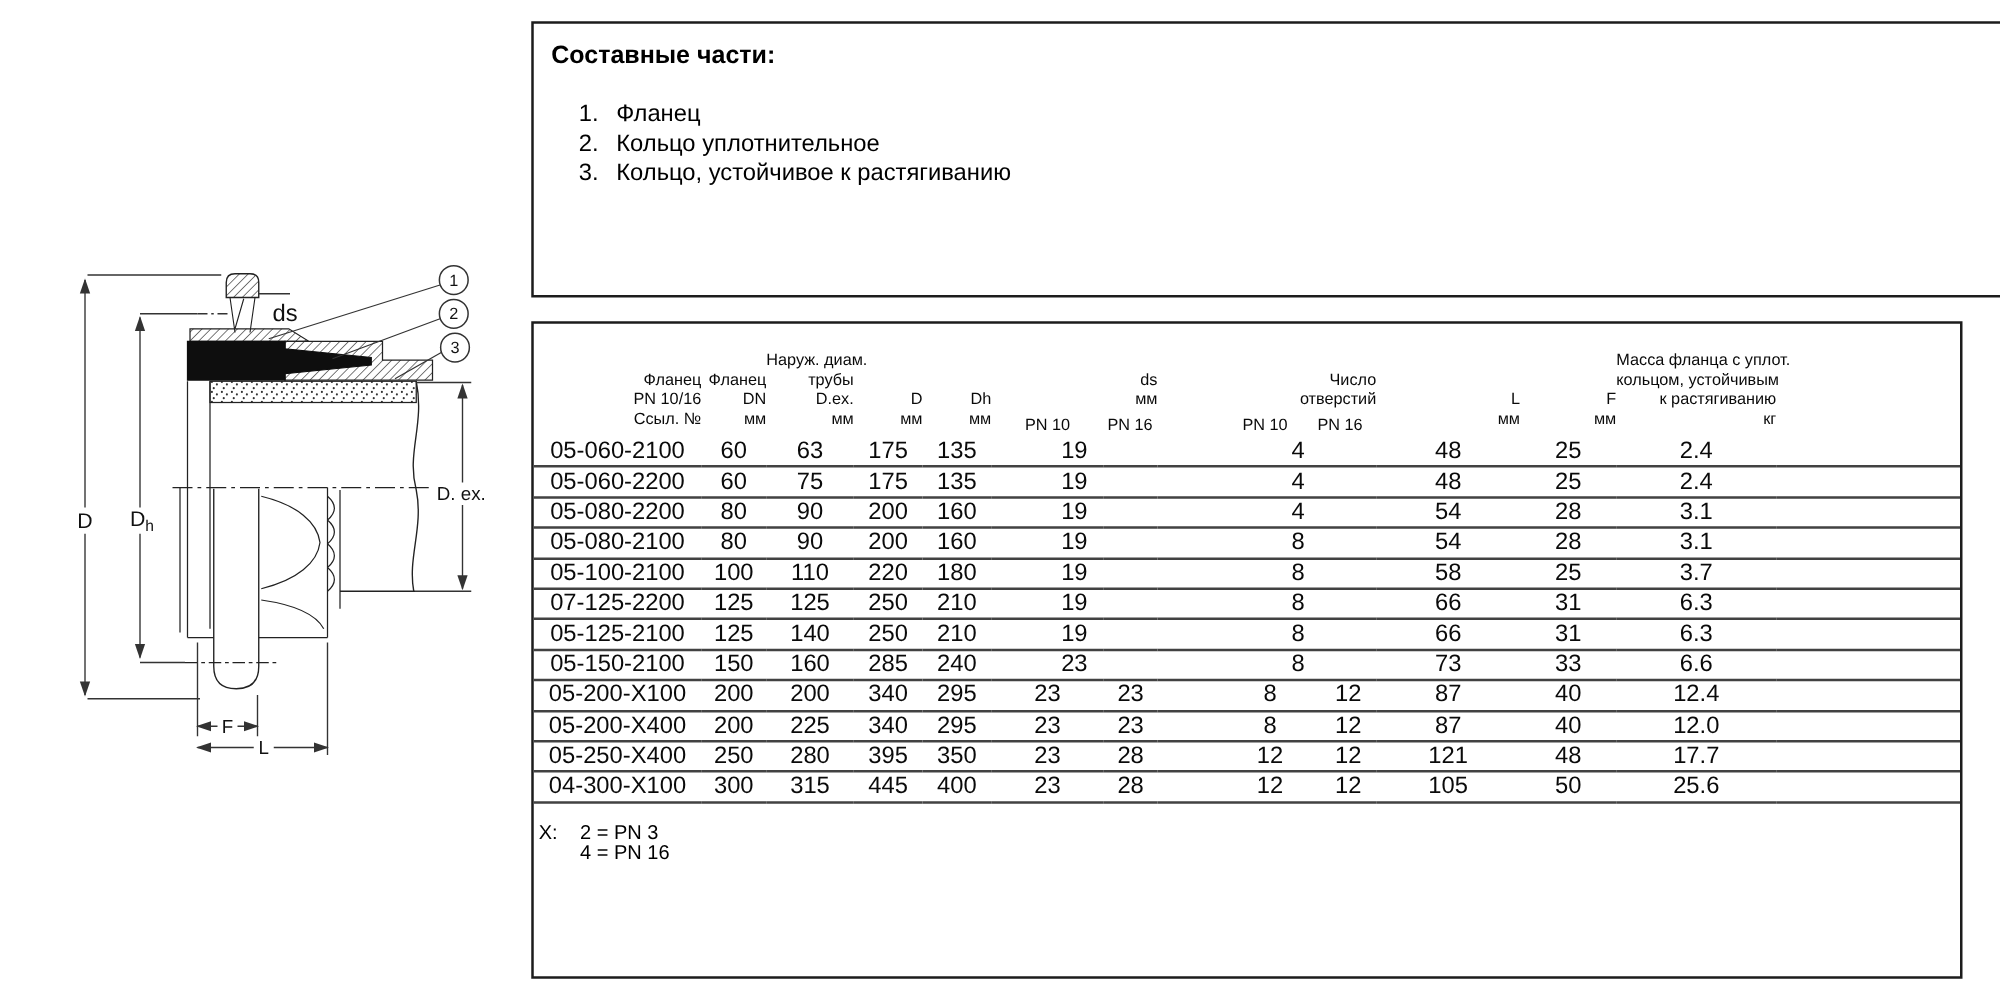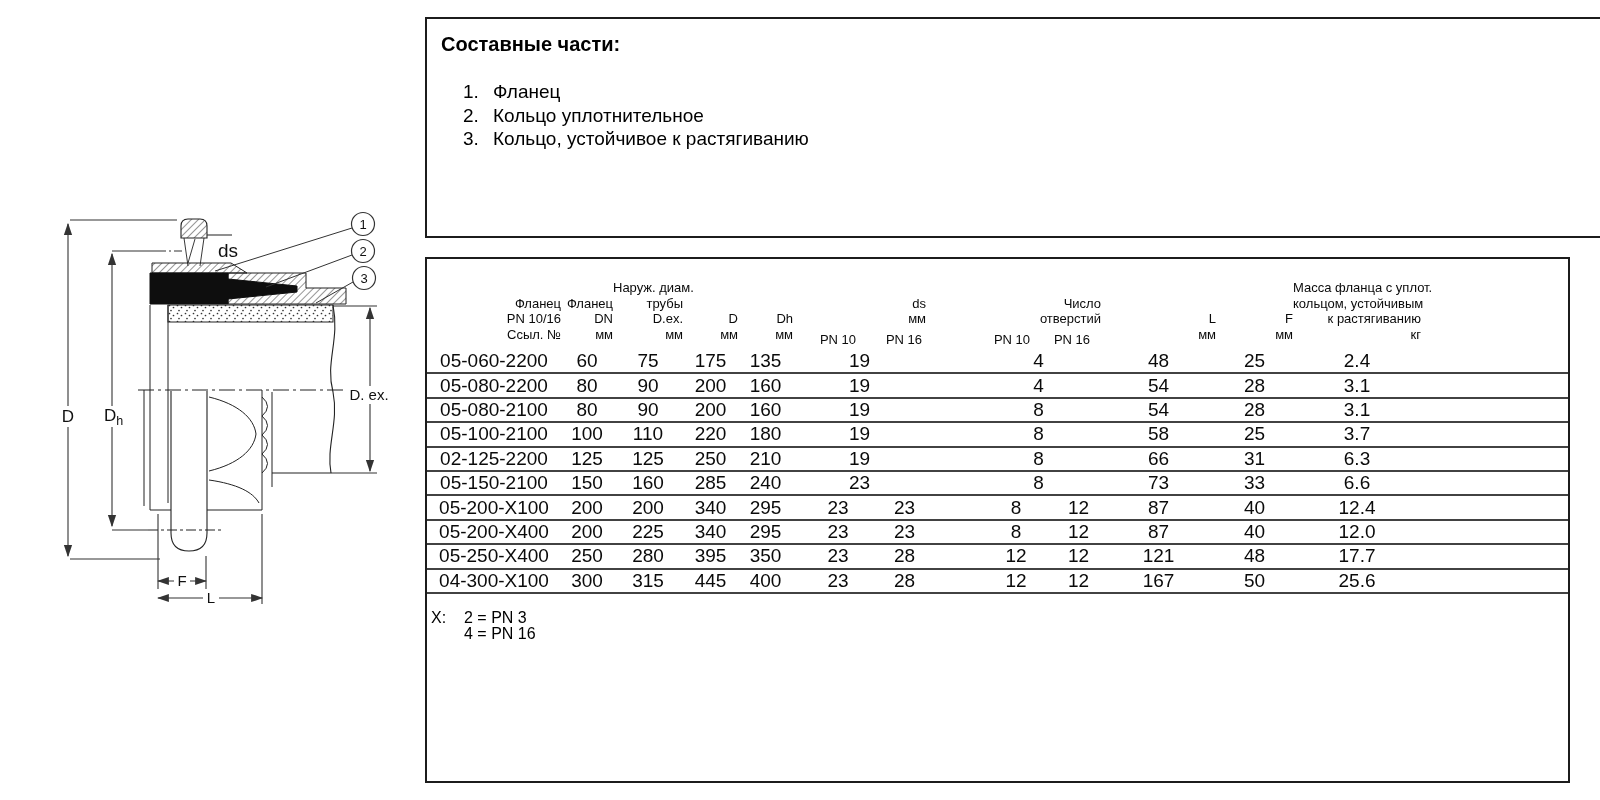--- a/index.html
+++ b/index.html
@@ -221,20 +221,34 @@
           <div class="ln">Масса фланца с уплот.</div>
           <div class="ln">кольцом, устойчивым</div>
           <div class="ln">к растягиванию</div>
           <div class="ln">кг</div>
         </th>
         <th></th>
       </tr>
     </thead>
     <tbody>
         <tr>
+          <td>05-060-2100</td>
+          <td>60</td>
+          <td>63</td>
+          <td>175</td>
+          <td>135</td>
+          <td colspan="2">19</td>
+          <td></td>
+          <td colspan="2">4</td>
+          <td>48</td>
+          <td>25</td>
+          <td>2.4</td>
+          <td></td>
+        </tr>
+        <tr>
           <td>05-060-2200</td>
           <td>60</td>
           <td>75</td>
           <td>175</td>
           <td>135</td>
           <td colspan="2">19</td>
           <td></td>
           <td colspan="2">4</td>
           <td>48</td>
           <td>25</td>
@@ -277,23 +291,37 @@
           <td>180</td>
           <td colspan="2">19</td>
           <td></td>
           <td colspan="2">8</td>
           <td>58</td>
           <td>25</td>
           <td>3.7</td>
           <td></td>
         </tr>
         <tr>
-          <td>02-125-2200</td>
+          <td>07-125-2200</td>
           <td>125</td>
           <td>125</td>
+          <td>250</td>
+          <td>210</td>
+          <td colspan="2">19</td>
+          <td></td>
+          <td colspan="2">8</td>
+          <td>66</td>
+          <td>31</td>
+          <td>6.3</td>
+          <td></td>
+        </tr>
+        <tr>
+          <td>05-125-2100</td>
+          <td>125</td>
+          <td>140</td>
           <td>250</td>
           <td>210</td>
           <td colspan="2">19</td>
           <td></td>
           <td colspan="2">8</td>
           <td>66</td>
           <td>31</td>
           <td>6.3</td>
           <td></td>
         </tr>
@@ -363,21 +391,21 @@
           <td>04-300-X100</td>
           <td>300</td>
           <td>315</td>
           <td>445</td>
           <td>400</td>
           <td>23</td>
           <td>28</td>
           <td></td>
           <td>12</td>
           <td>12</td>
-          <td>167</td>
+          <td>105</td>
           <td>50</td>
           <td>25.6</td>
           <td></td>
         </tr>
       </tbody>
   </table>
 
   <div class="footnote">
     <span class="fx">X:</span>
     <div class="fl">2 = PN 3</div>

